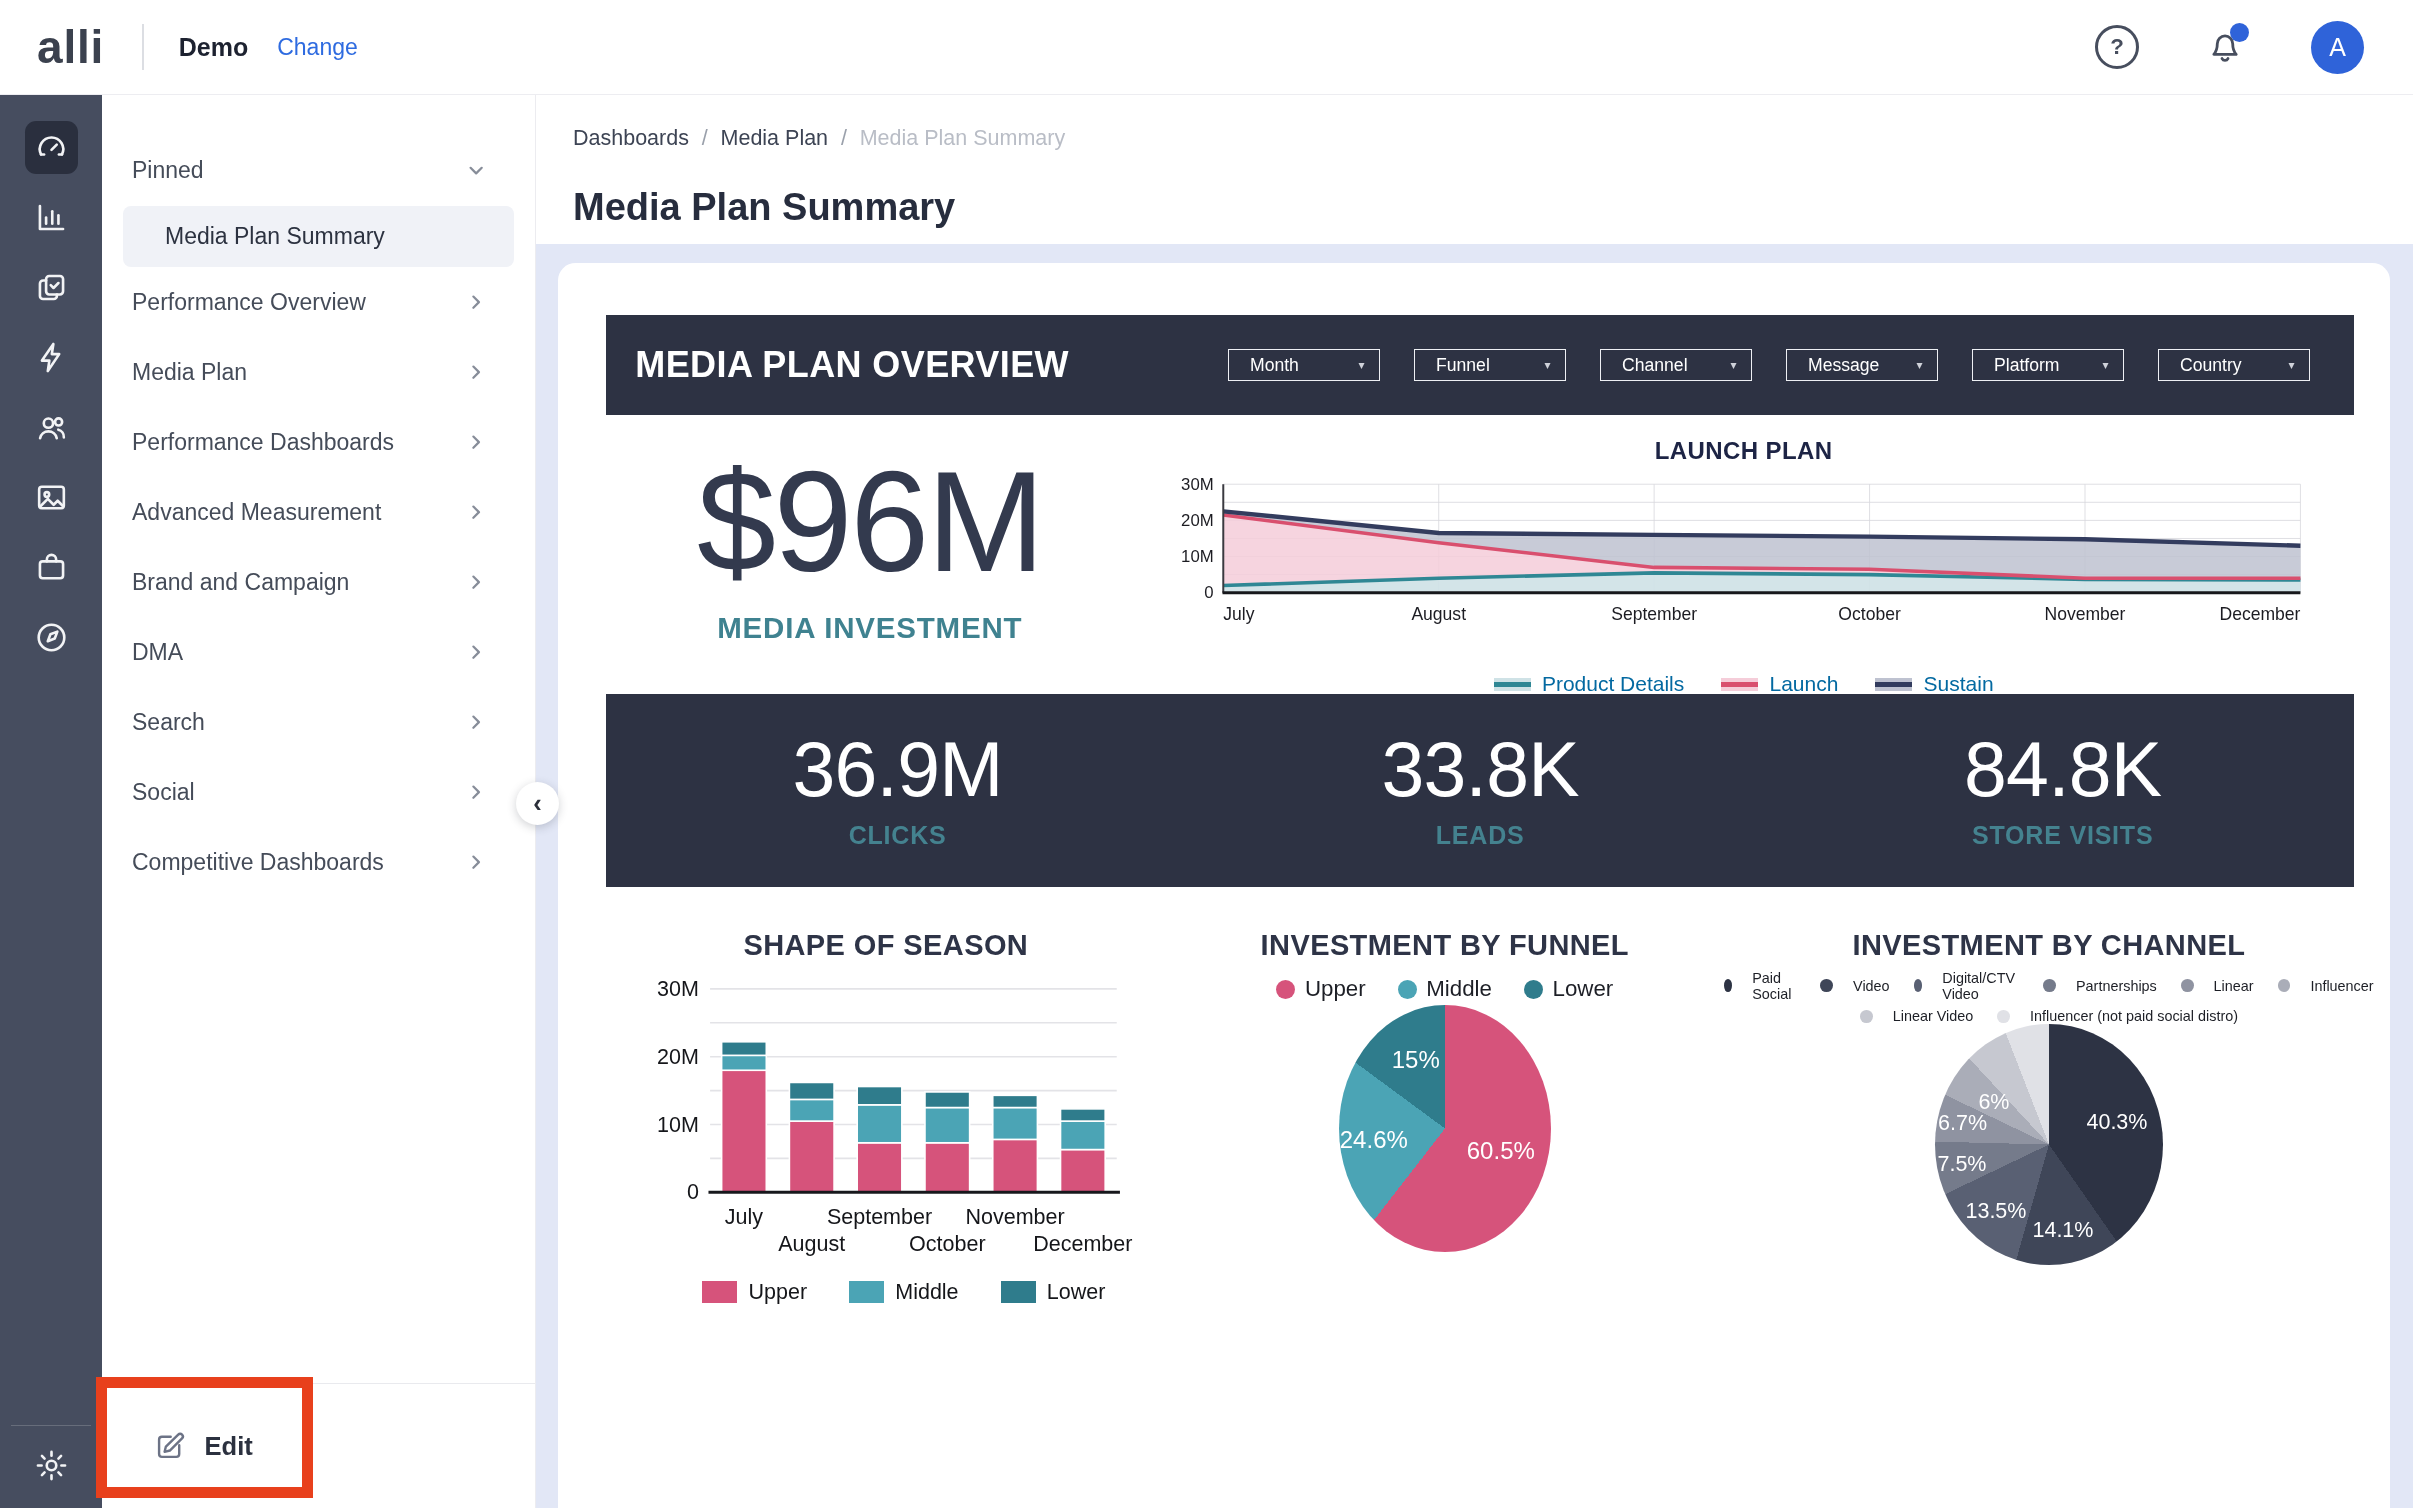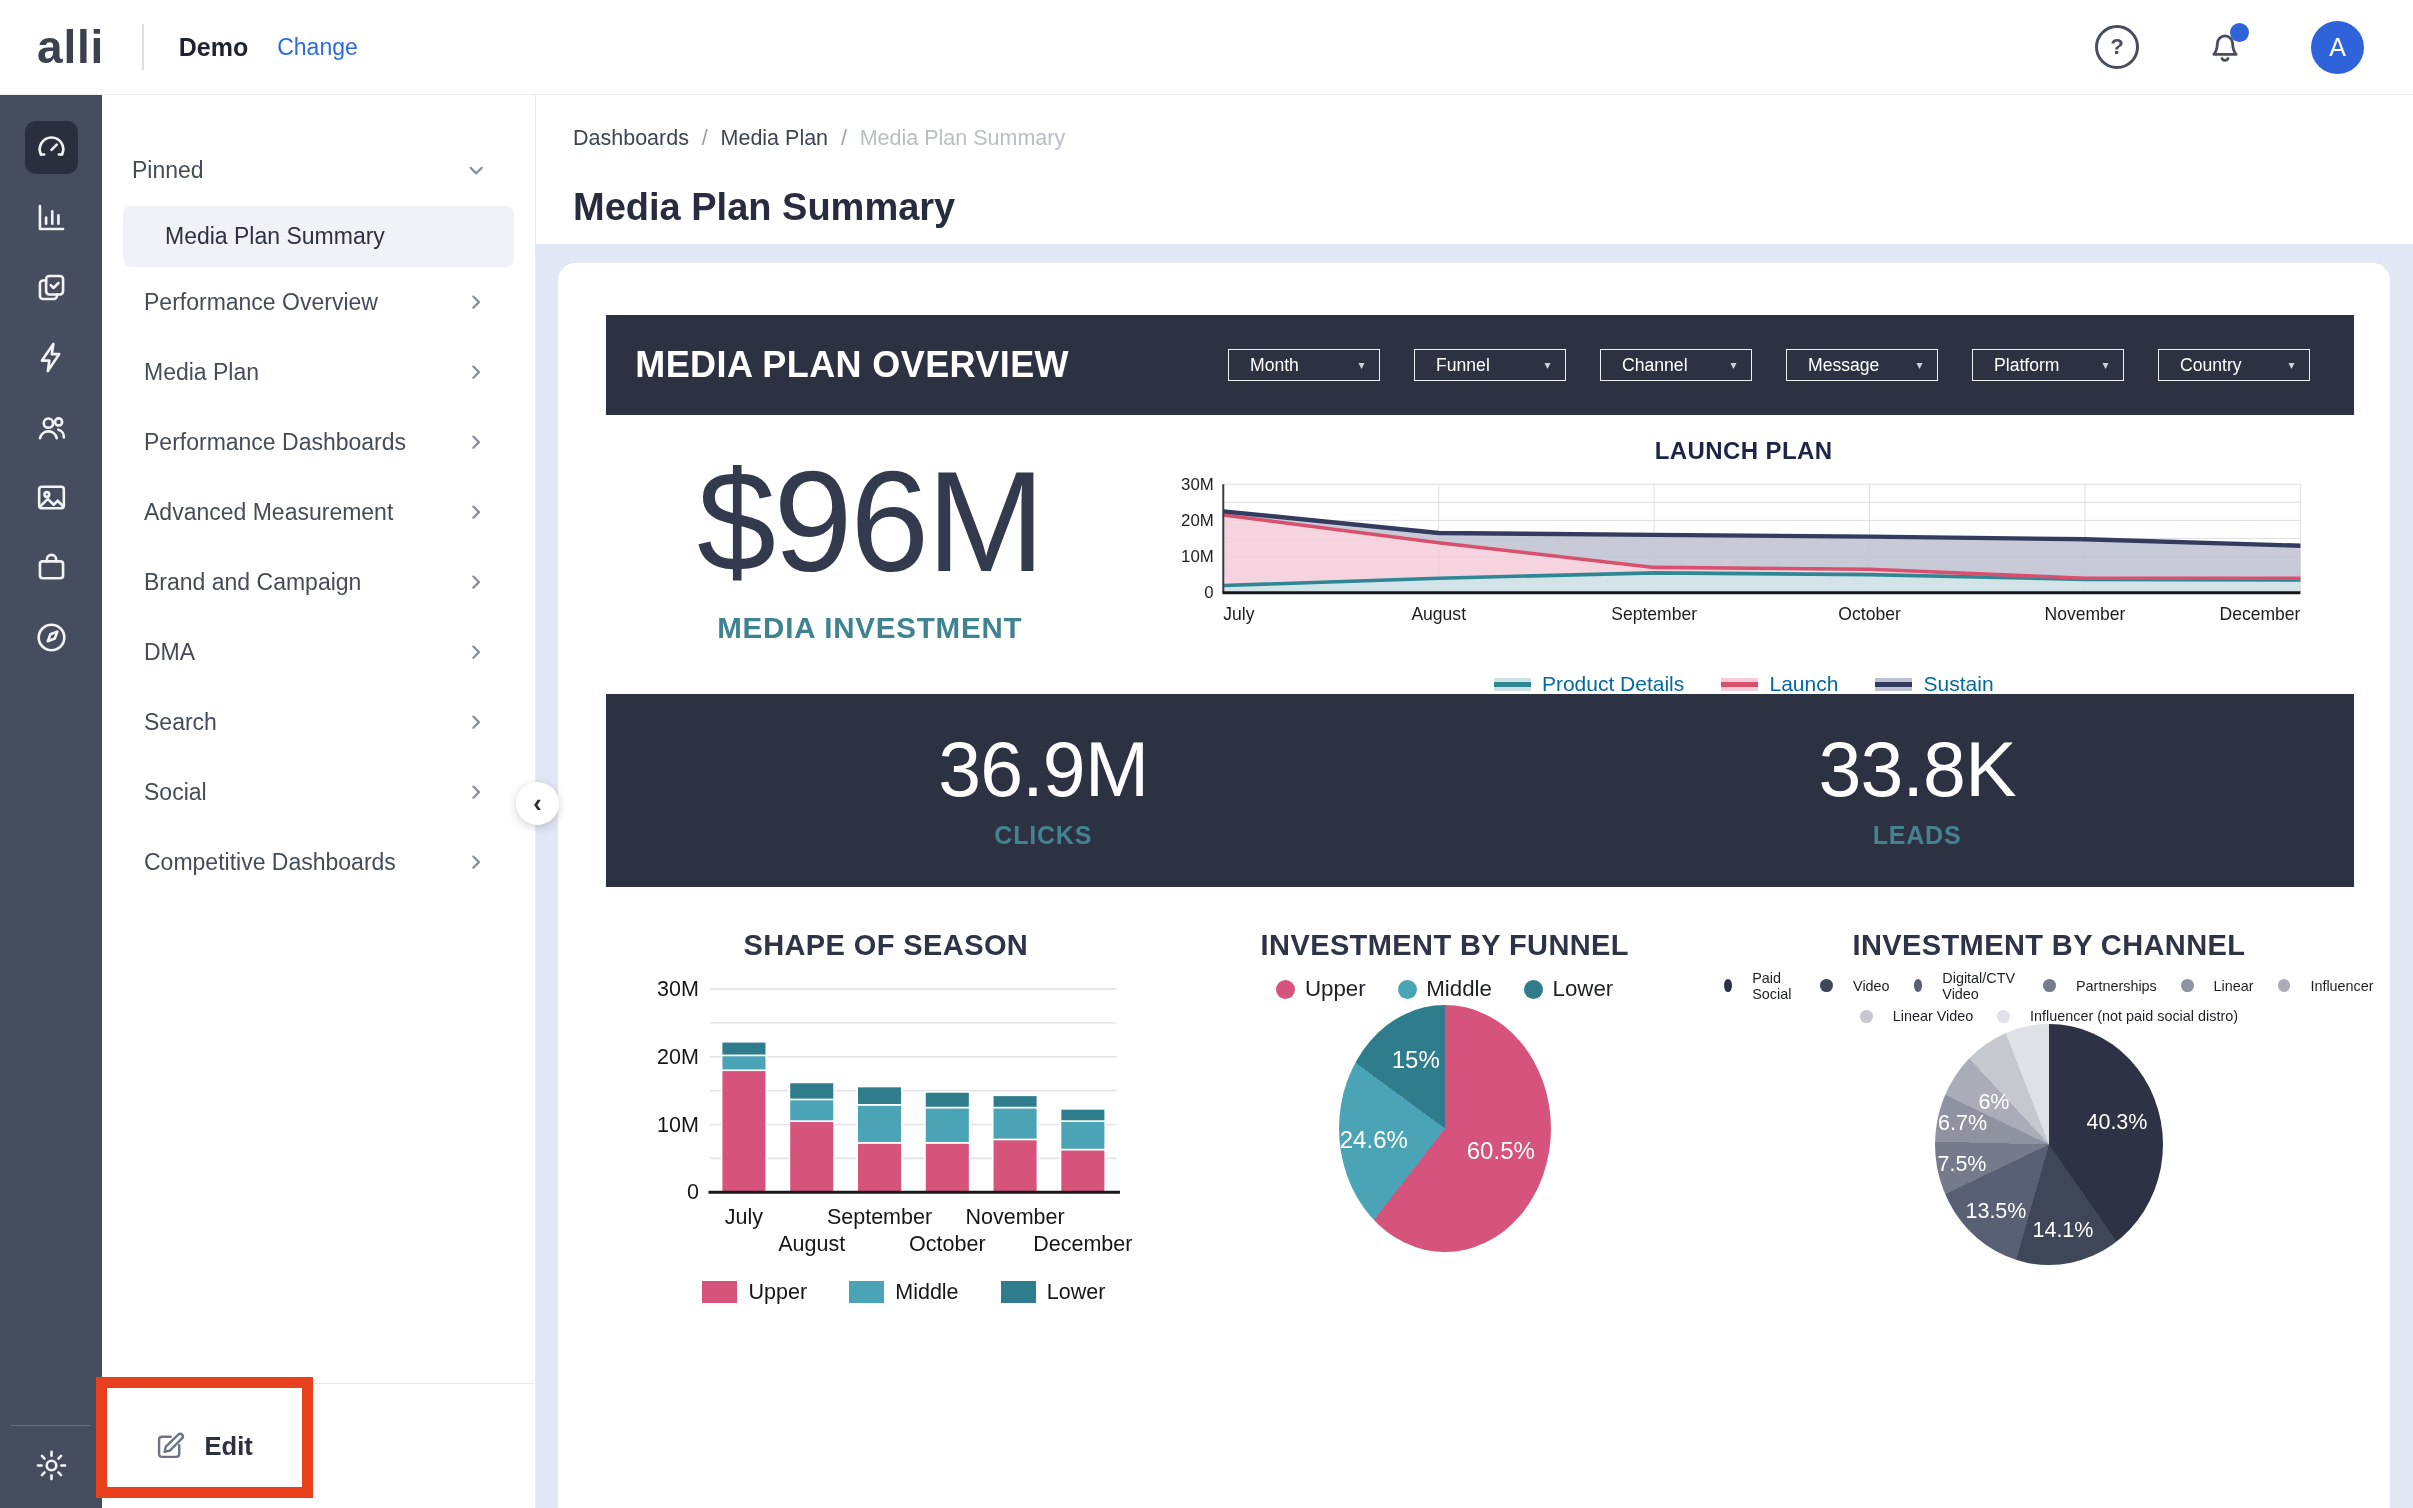--- a/index.html
+++ b/index.html
@@ -34,21 +34,21 @@
 
   
   .sidebar{position:absolute;left:102px;top:94px;width:434px;height:1414px;background:#fff;
            border-right:1.6px solid #ececf0;box-sizing:border-box;}
   .nav-scroll{padding-top:48px;}
   .pinned-row{height:56px;display:flex;align-items:center;justify-content:space-between;padding:0 48px 0 30px;}
   .pinned-label{font-size:23px;font-weight:500;color:#454c59;}
   .active-row{margin:8px 21px 0;height:61px;background:#f0f2f7;border-radius:8px;
               display:flex;align-items:center;padding-left:42px;font-size:23px;font-weight:500;color:#2c3240;}
   .nav-item{height:70px;display:flex;align-items:center;justify-content:space-between;
-            padding:0 48px 0 42px;cursor:pointer;}
+            padding:0 48px 0 30px;cursor:pointer;}
   .nav-item .lbl{font-size:23px;font-weight:500;color:#454c59;}
   .chev{width:22.3px;height:22.3px;stroke:#878d99;fill:none;stroke-width:2.4;stroke-linecap:round;stroke-linejoin:round;flex:none;}
   .sidebar-footer{position:absolute;left:0;right:0;top:1289px;bottom:0;border-top:1.6px solid #e9eaee;
                   display:flex;align-items:center;padding-left:51px;gap:17.6px;background:#fff;}
   .sidebar-footer svg{width:34px;height:34px;stroke:#6c7386;fill:none;stroke-width:1.7;stroke-linecap:round;stroke-linejoin:round;}
   .edit-label{font-size:25.5px;font-weight:600;color:#2b313f;}
   .annotation-box{position:absolute;left:-6.4px;top:1283px;width:217px;height:121px;
                   border:11.2px solid #e8401c;box-sizing:border-box;z-index:6;pointer-events:none;}
   .collapse-btn{position:absolute;left:516px;top:782px;width:43px;height:43px;border-radius:50%;background:#fff;
                 box-shadow:0 2.4px 9.6px rgba(40,45,60,.22);display:flex;align-items:center;justify-content:center;
@@ -396,20 +396,24 @@
         </div>
 
         <div class="stats-band" id="stats-band">
             <div class="stat">
               <div class="stat-value">36.9M</div>
               <div class="stat-label">CLICKS</div>
             </div>
             <div class="stat">
               <div class="stat-value">33.8K</div>
               <div class="stat-label">LEADS</div>
+            </div>
+            <div class="stat">
+              <div class="stat-value">84.8K</div>
+              <div class="stat-label">STORE VISITS</div>
             </div>
           </div>
 
         <div class="charts-row">
           <div class="chart-block block-sos">
             <div class="big-chart-title" id="sos-title">SHAPE OF SEASON</div>
             <div id="sos-svg-holder"><svg viewBox="0 0 640 385" width="511" height="307">
                   <line x1="100" y1="242.5" x2="610" y2="242.5" stroke="#e3e3e7" stroke-width="2"></line>
                   <line x1="100" y1="200" x2="610" y2="200" stroke="#e3e3e7" stroke-width="2"></line>
                   <line x1="100" y1="157.5" x2="610" y2="157.5" stroke="#e3e3e7" stroke-width="2"></line>

